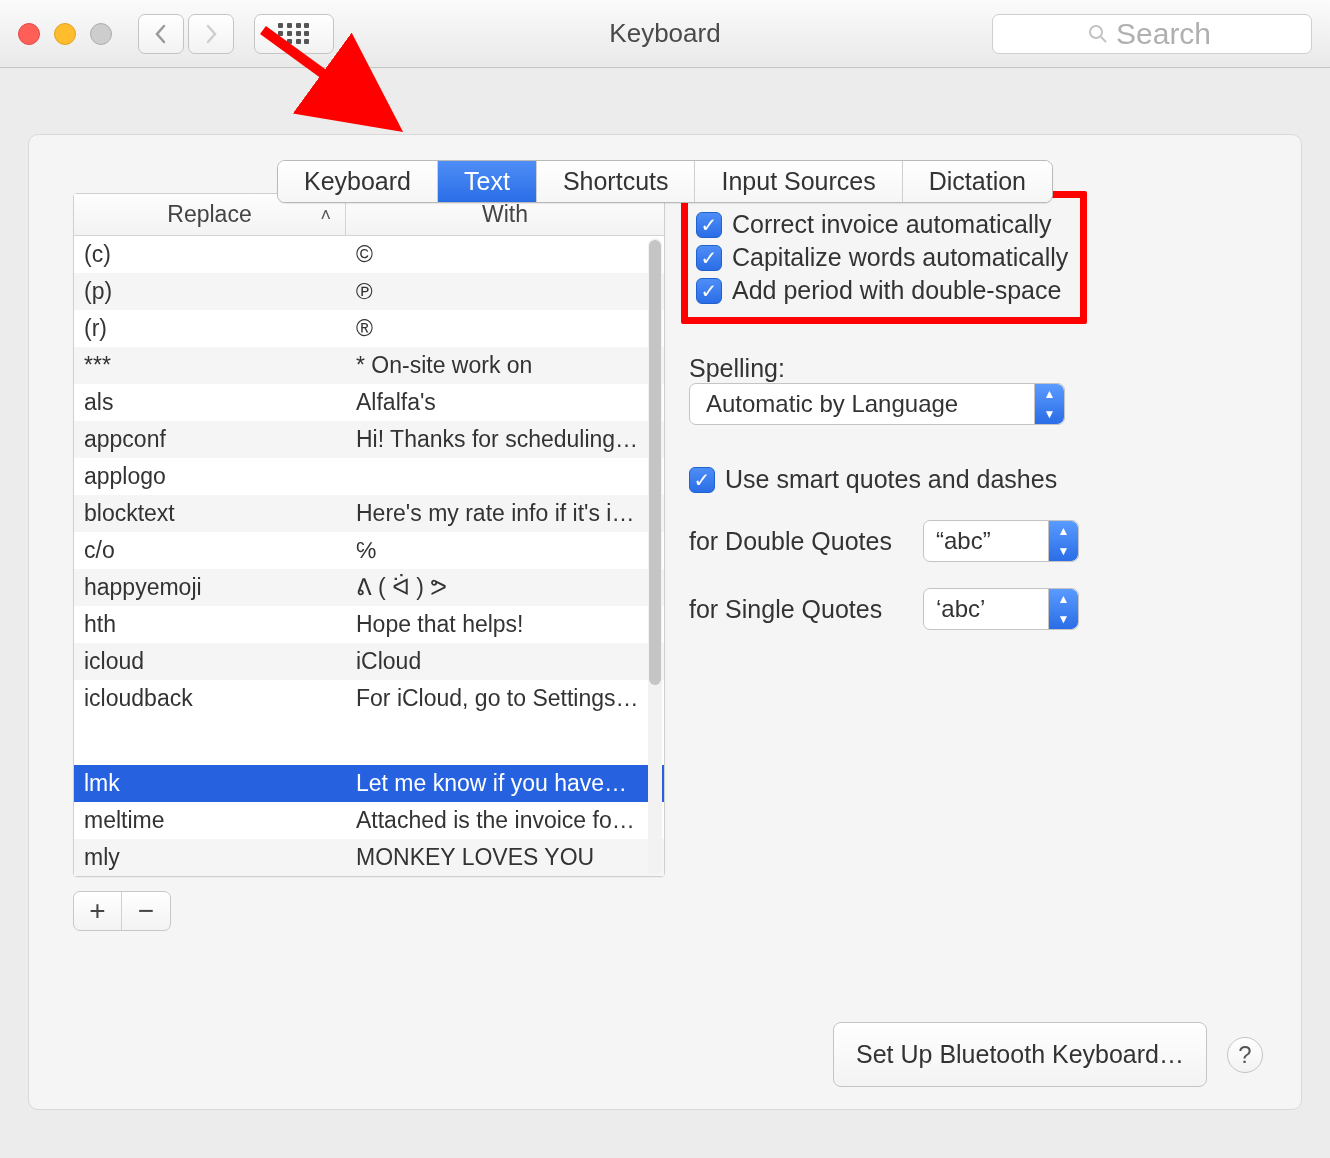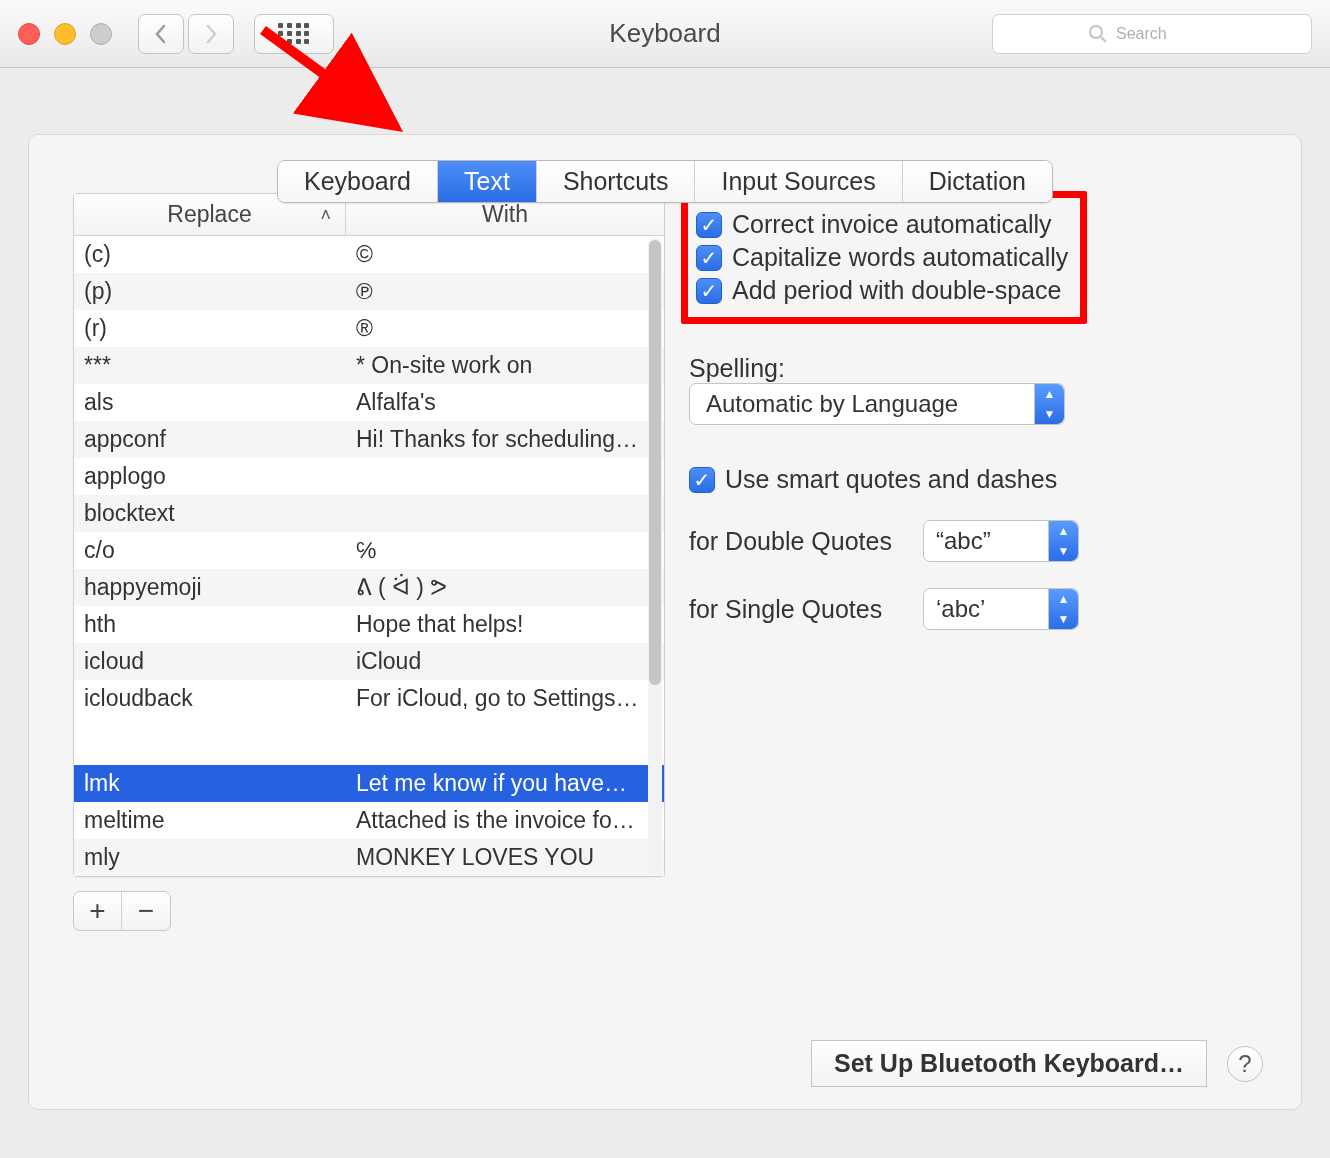--- a/index.html
+++ b/index.html
@@ -61,21 +61,21 @@
     width: 320px; height: 40px;
     border: 1px solid #cfcfcf;
     border-radius: 7px;
     background: #ffffff;
     display: flex; align-items: center; justify-content: center;
     color: #b0b0b0; gap: 8px;
   }
   .search-box svg { opacity: .6; }
   .search-box input {
     border: none; outline: none; background: transparent;
-    font-size: 16px; color: #0c4a6e; width: 100px;
+    font-size: 30px; color: #0c4a6e; width: 100px;
   }
   .search-box input::placeholder { color: #b0b0b0; }
 
   
   .tabs-wrap { display: flex; justify-content: center; margin-top: 46px; position: relative; z-index: 2; }
   .tabs {
     display: inline-flex;
     border: 1px solid #b9b9b9;
     border-radius: 8px;
     overflow: hidden;
@@ -208,25 +208,24 @@
   .option-row .label { width: 214px; }
   .option-row .select { margin-top: 0; width: 156px; padding-left: 12px; }
 
   
   .bottom-bar {
     position: absolute; bottom: 22px; right: 38px;
     display: flex; align-items: center; gap: 20px;
   }
   .bt-button {
     border: 1px solid #c4c4c4;
-    border-radius: 0;
+    border-radius: 8px;
     background: linear-gradient(#ffffff,#f3f3f3);
-    padding: 8px 22px;
+    padding: 17px 22px;
     font-size: 25px;
-    font-weight: bold;
   }
   .help-btn {
     width: 36px; height: 36px;
     border: 1px solid #c4c4c4;
     border-radius: 50%;
     display: flex; align-items: center; justify-content: center;
     font-size: 24px; color: #555;
     background: linear-gradient(#ffffff,#f3f3f3);
   }
 
@@ -325,20 +324,21 @@
               <div class="row">
                 <div class="cell replace">appconf</div>
                 <div class="cell with">Hi! Thanks for scheduling…</div>
               </div>
               <div class="row">
                 <div class="cell replace">applogo</div>
                 <div class="cell with"></div>
               </div>
               <div class="row">
                 <div class="cell replace">blocktext</div>
+                <div class="cell with">Here's my rate info if it's i…</div>
               </div>
               <div class="row">
                 <div class="cell replace">c/o</div>
                 <div class="cell with">℅</div>
               </div>
               <div class="row">
                 <div class="cell replace">happyemoji</div>
                 <div class="cell with">ᕕ ( ᐛ ) ᕗ</div>
               </div>
               <div class="row">

